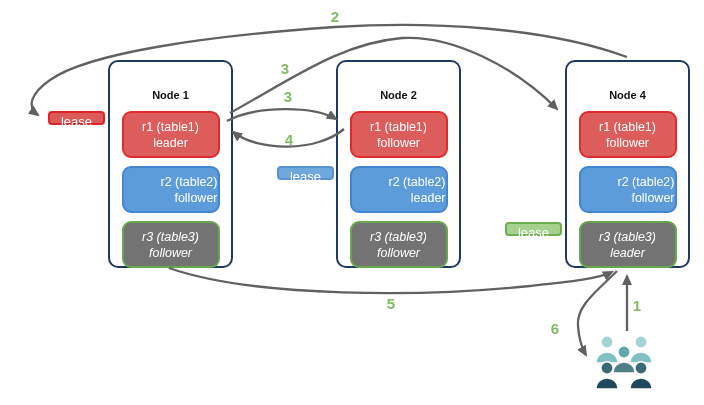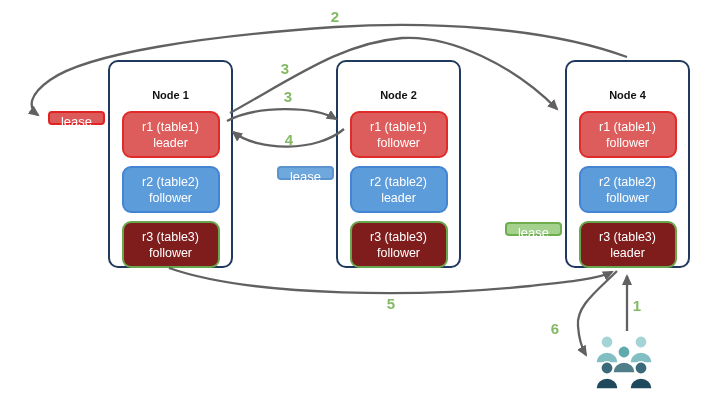--- a/index.html
+++ b/index.html
@@ -8,22 +8,22 @@
   .node{position:absolute;width:125px;height:208px;background:#fff;border:2px solid #20395f;
         border-radius:10px;box-sizing:border-box;}
   #node1{left:108px;top:60px;}
   #node2{left:336px;top:60px;}
   #node3{left:565px;top:60px;}
   .node-title{text-align:center;font-weight:bold;font-size:11px;color:#111;margin:27px 0 10px 0;}
   .replica{width:98px;height:47px;margin:0 auto 8px auto;border-radius:9px;box-sizing:border-box;
            display:flex;flex-direction:column;align-items:center;justify-content:center;
            color:#fff;font-size:12.5px;line-height:16px;text-align:center;border:2px solid;}
   .replica.red{background:#dd5c5c;border-color:#e02b2b;}
-  .replica.blue{background:#5d9cdb;border-color:#4385d3;}
-  .replica.green{background:#7f1d1d;border-color:#69a74e;}
+  .replica.blue{background:#5d9cdb;border-color:#4385d3;align-items:flex-end;}
+  .replica.green{background:#737373;border-color:#69a74e;font-style:italic;}
 
   .lease{position:absolute;width:57px;height:14px;border-radius:4px;box-sizing:border-box;
          border:2px solid;color:#fff;font-size:13px;line-height:17px;text-align:center;}
   #lease-red{left:48px;top:111px;background:#dc5a5a;border-color:#e02424;}
   #lease-blue{left:277px;top:166px;background:#6fa8dc;border-color:#5b93cf;}
   #lease-green{left:505px;top:222px;background:#a4d18d;border-color:#6fae4f;}
 
   .step{position:absolute;width:18px;text-align:center;font-weight:bold;font-size:15px;color:#83ba65;}
   #step-2{left:326px;top:8px;}
   #step-3a{left:276px;top:60px;}

